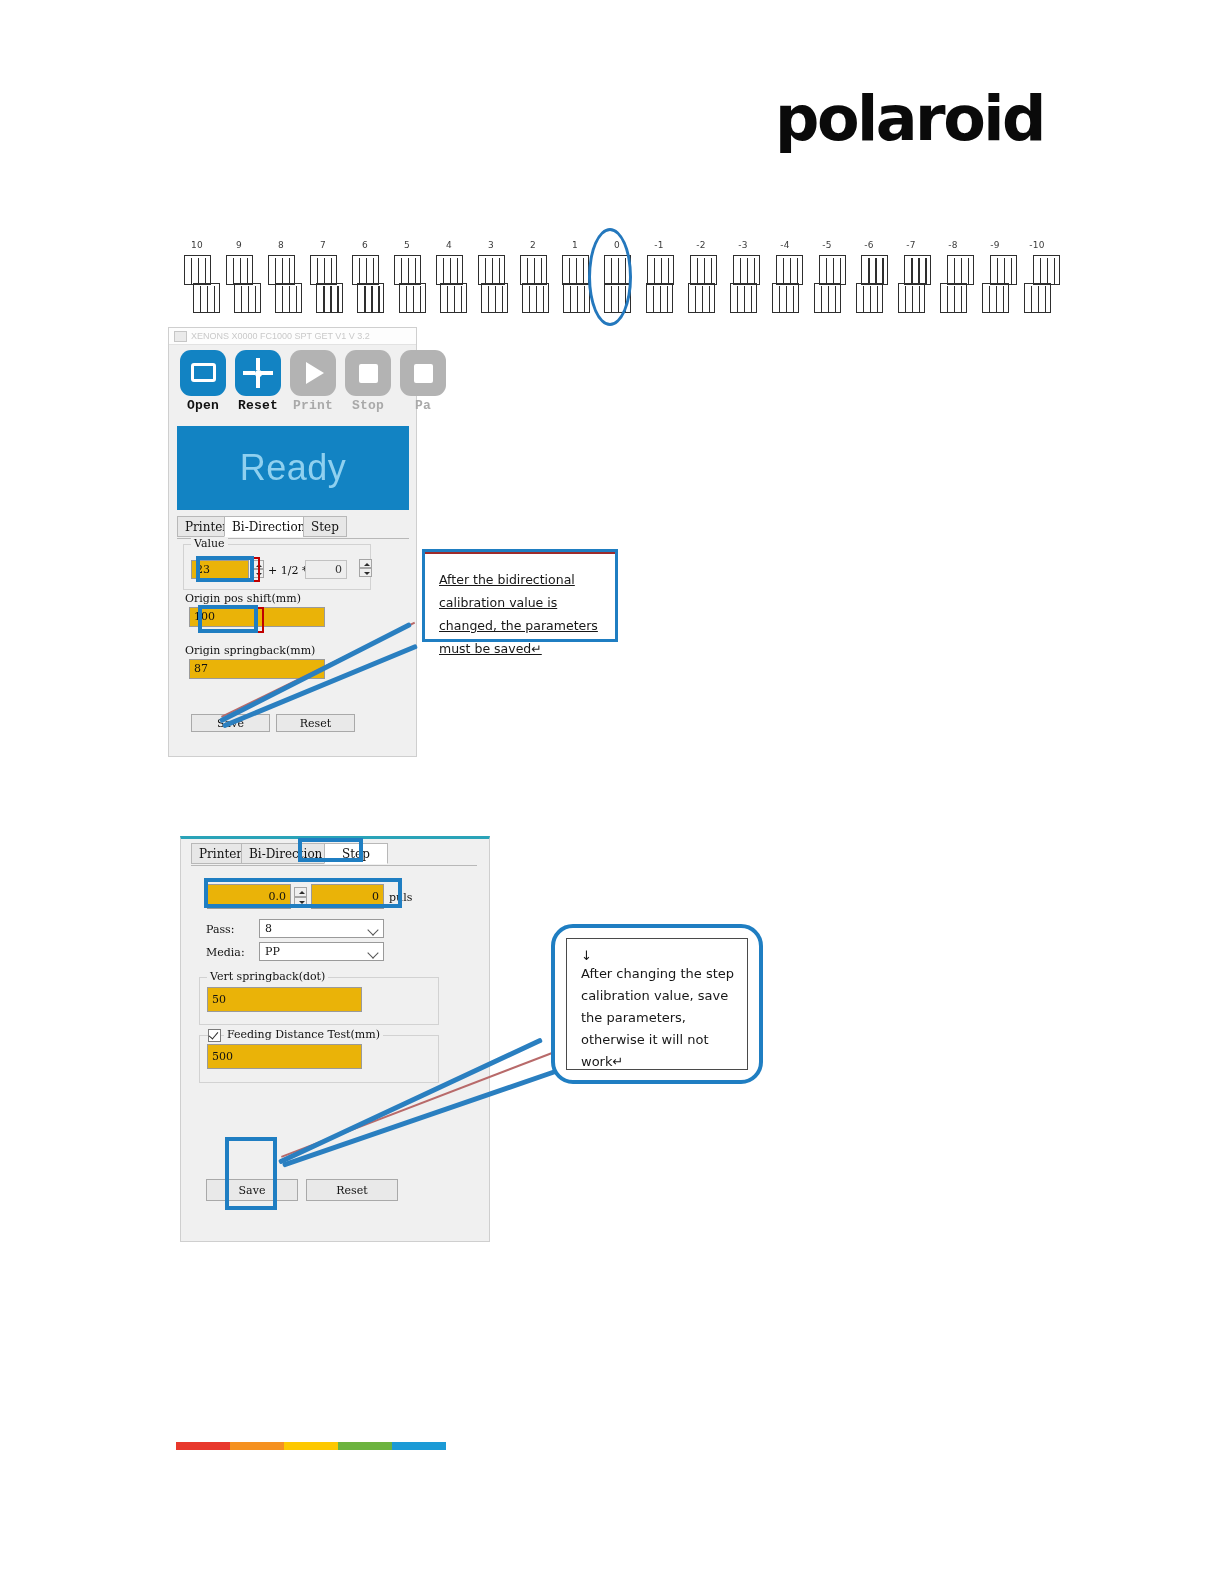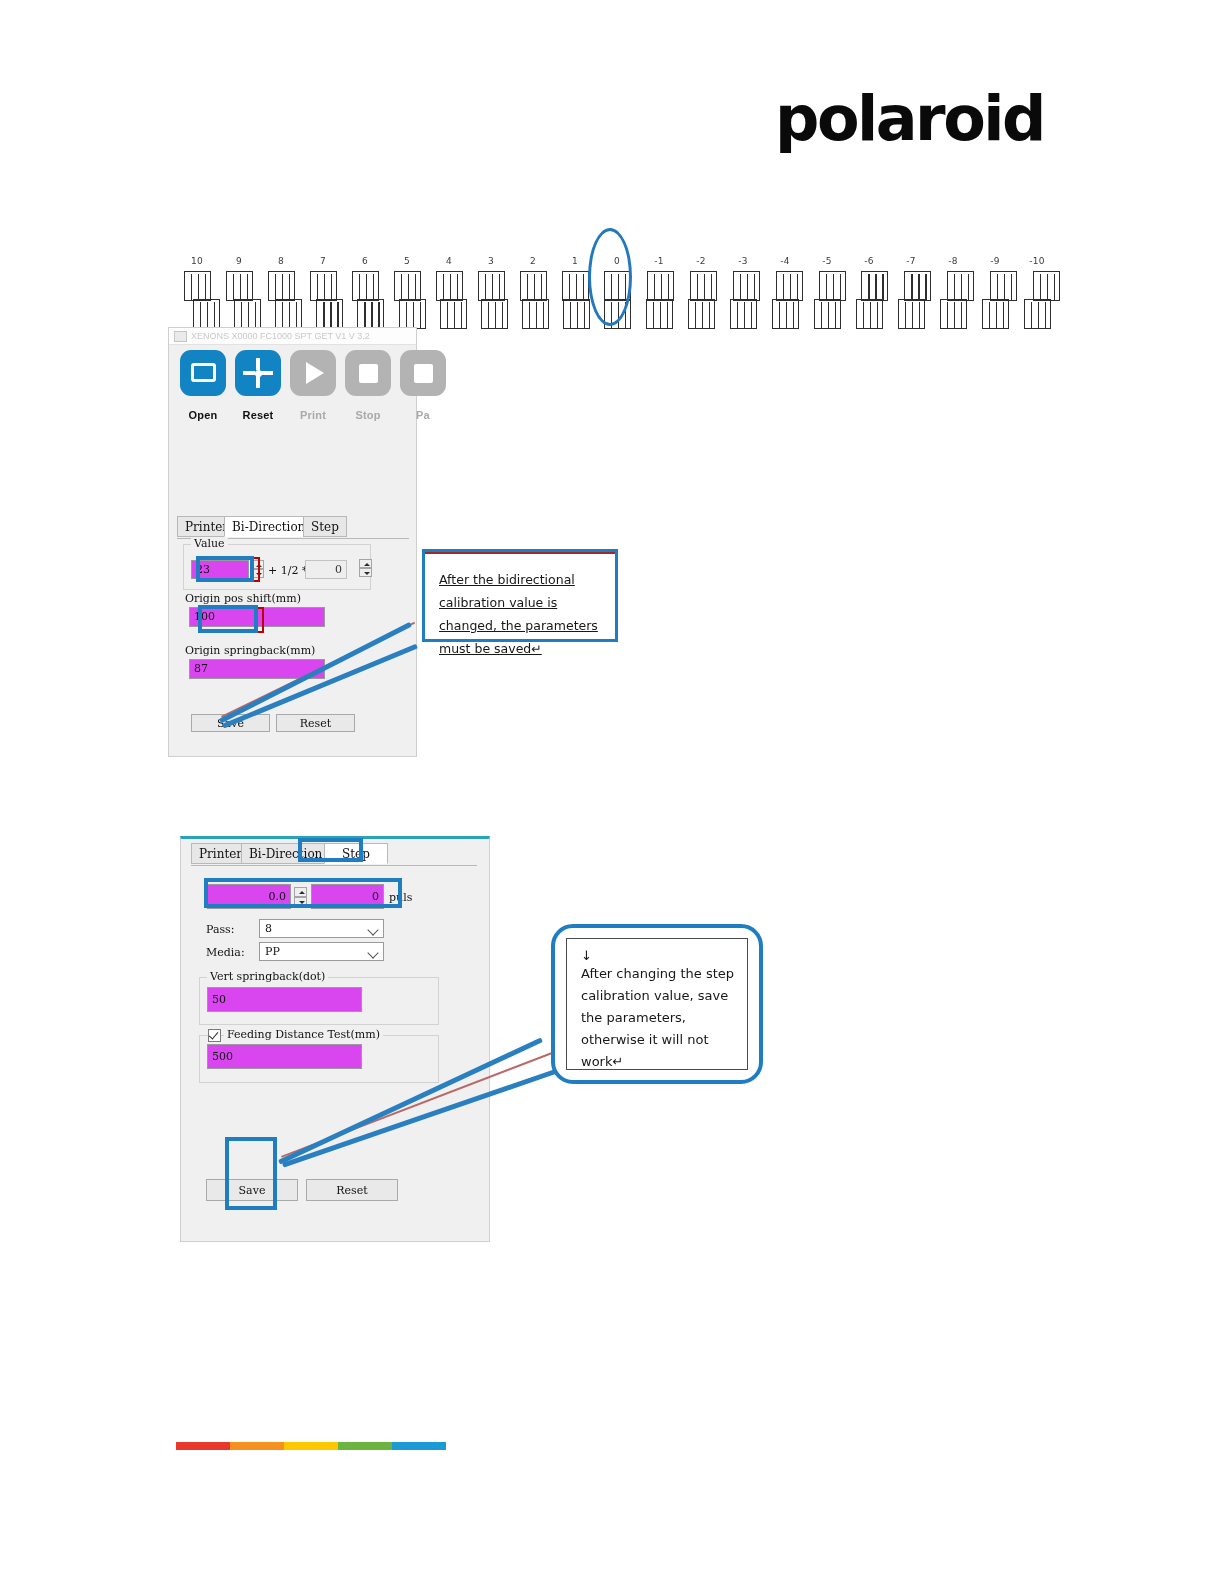--- a/index.html
+++ b/index.html
@@ -10,21 +10,21 @@
   .page{position:absolute;inset:0;}
 
   
   #brand-logo{
     position:absolute;left:775px;top:88px;width:270px;height:62px;
     font-family:"DejaVu Sans",sans-serif;font-weight:700;font-size:62px;
     letter-spacing:-2.5px;color:#0a0a0a;line-height:62px;
   }
 
   
-  #calibration-strip{position:absolute;left:176px;top:256px;width:870px;height:80px;}
+  #calibration-strip{position:absolute;left:176px;top:240px;width:870px;height:80px;}
   .cal-mark{position:absolute;top:0;width:42px;height:80px;}
   .cal-num{
     position:absolute;top:0;left:0;width:42px;text-align:center;
     font-family:"DejaVu Sans",sans-serif;font-size:9px;color:#3b3b3b;
     letter-spacing:.3px;
   }
   .cal-glyph{position:absolute;top:15px;left:8px;width:27px;height:58px;}
   .cal-top,.cal-bot{position:absolute;left:0;width:27px;height:30px;
     border:1.3px solid #2e2e2e;box-sizing:border-box;}
   .cal-top{top:0;}
@@ -49,21 +49,21 @@
 
   
   .toolbar{position:absolute;left:8px;top:22px;height:70px;}
   .tool-btn{position:absolute;top:0;width:52px;text-align:center;}
   .tool-sq{
     width:46px;height:46px;border-radius:11px;margin:0 auto;position:relative;
   }
   .tool-sq.active{background:#1283c3;}
   .tool-sq.idle{background:#b3b3b3;}
   .tool-label{
-    font-family:Liberation Sans, sans-serif;font-weight:700;font-size:11px;margin-top:13px;
+    font-family:Liberation Mono, monospace;font-weight:700;font-size:13px;margin-top:2px;
     letter-spacing:.2px;
   }
   .tool-label.on{color:#111;}
   .tool-label.off{color:#a9a9a9;}
   .glyph-open{
     position:absolute;left:11px;top:13px;width:25px;height:19px;
     border:3px solid #fff;border-radius:3px;box-sizing:border-box;
   }
   .glyph-play{
     position:absolute;left:16px;top:12px;width:0;height:0;
@@ -98,21 +98,21 @@
   }
   .tab.sel{background:#fff;border-bottom:1px solid #fff;}
 
   
   .groupbox{position:absolute;border:1px solid #d2d2d2;}
   .group-title{
     position:absolute;top:-8px;left:7px;background:#f0f0f0;padding:0 3px;
     font-family:"DejaVu Serif",serif;font-size:11px;color:#111;white-space:nowrap;
   }
   .tfield{
-    position:absolute;background:#d946ef;border:1px solid #9a9a9a;
+    position:absolute;background:#eab308;border:1px solid #9a9a9a;
     font-family:"DejaVu Serif",serif;font-size:11px;color:#111;
     line-height:17px;padding:0 4px;box-sizing:border-box;white-space:nowrap;
   }
   .tfield.right{text-align:right;}
   .tfield.grey{background:#eeeeee;border:1px solid #c2c2c2;color:#333;}
   .plain-label{
     position:absolute;font-family:"DejaVu Serif",serif;font-size:11px;color:#111;
     white-space:nowrap;
   }
   .spinner{position:absolute;width:13px;height:19px;}
@@ -544,20 +544,21 @@
         <div class="tool-label off">Stop</div>
       </div>
       <div class="tool-btn" style="left:220px;">
         <div class="tool-sq idle">
             <span class="glyph-stop"></span>
           </div>
         <div class="tool-label off">Pa</div>
       </div>
     </div>
 
+    <div class="status-panel" style="width:232px;height:84px;">Ready</div>
 
     <div class="tabstrip" style="left:8px;top:188px;width:232px;">
       <div class="tab" style="left:0px;">Printer</div>
       <div class="tab sel" style="left:47px;">Bi-Direction</div>
       <div class="tab" style="left:126px;">Step</div>
     </div>
 
     <div class="groupbox" style="left:14px;top:216px;width:186px;height:44px;">
       <span class="group-title">Value</span>
     </div>

